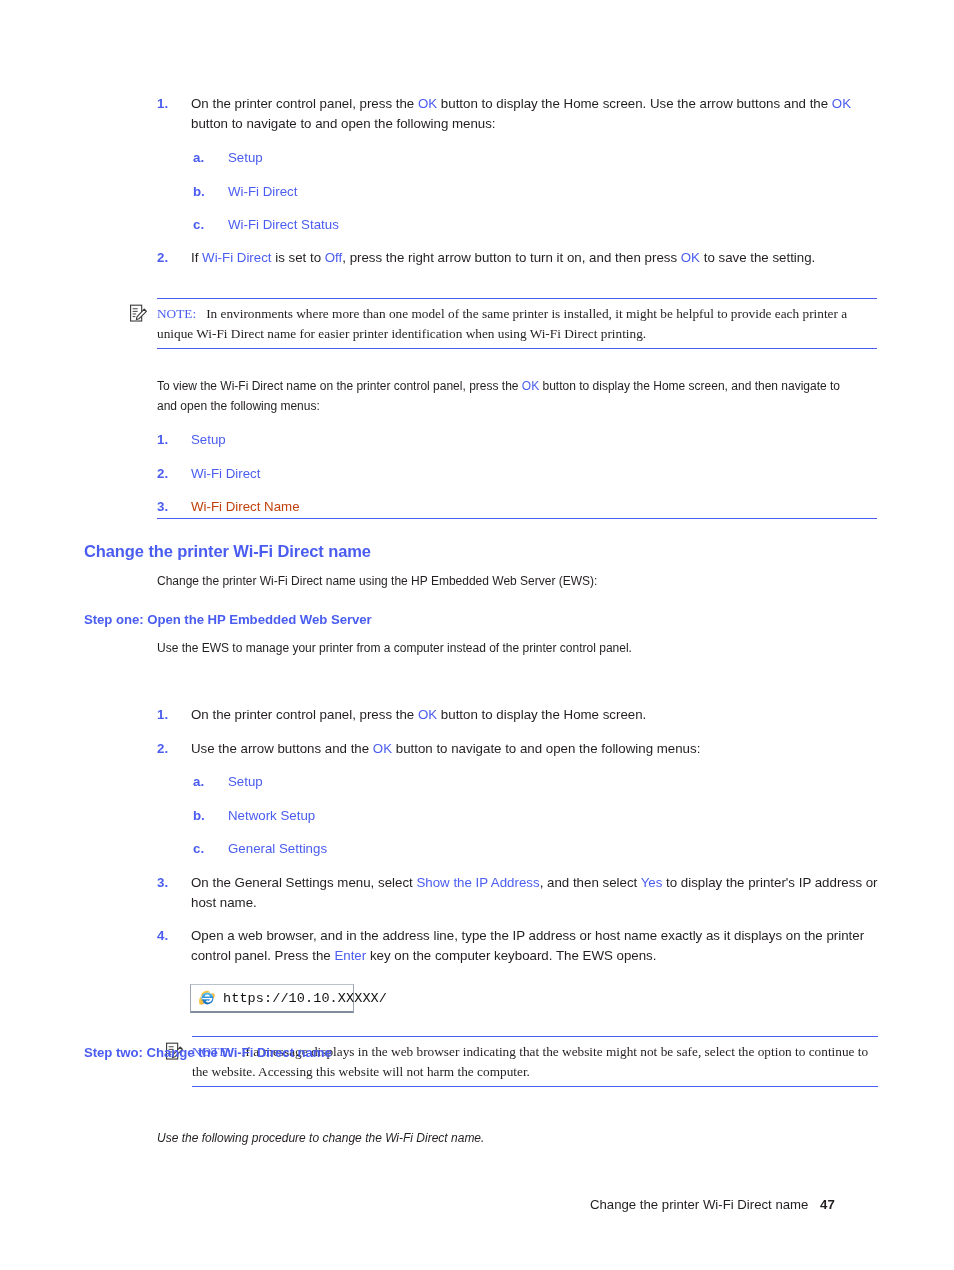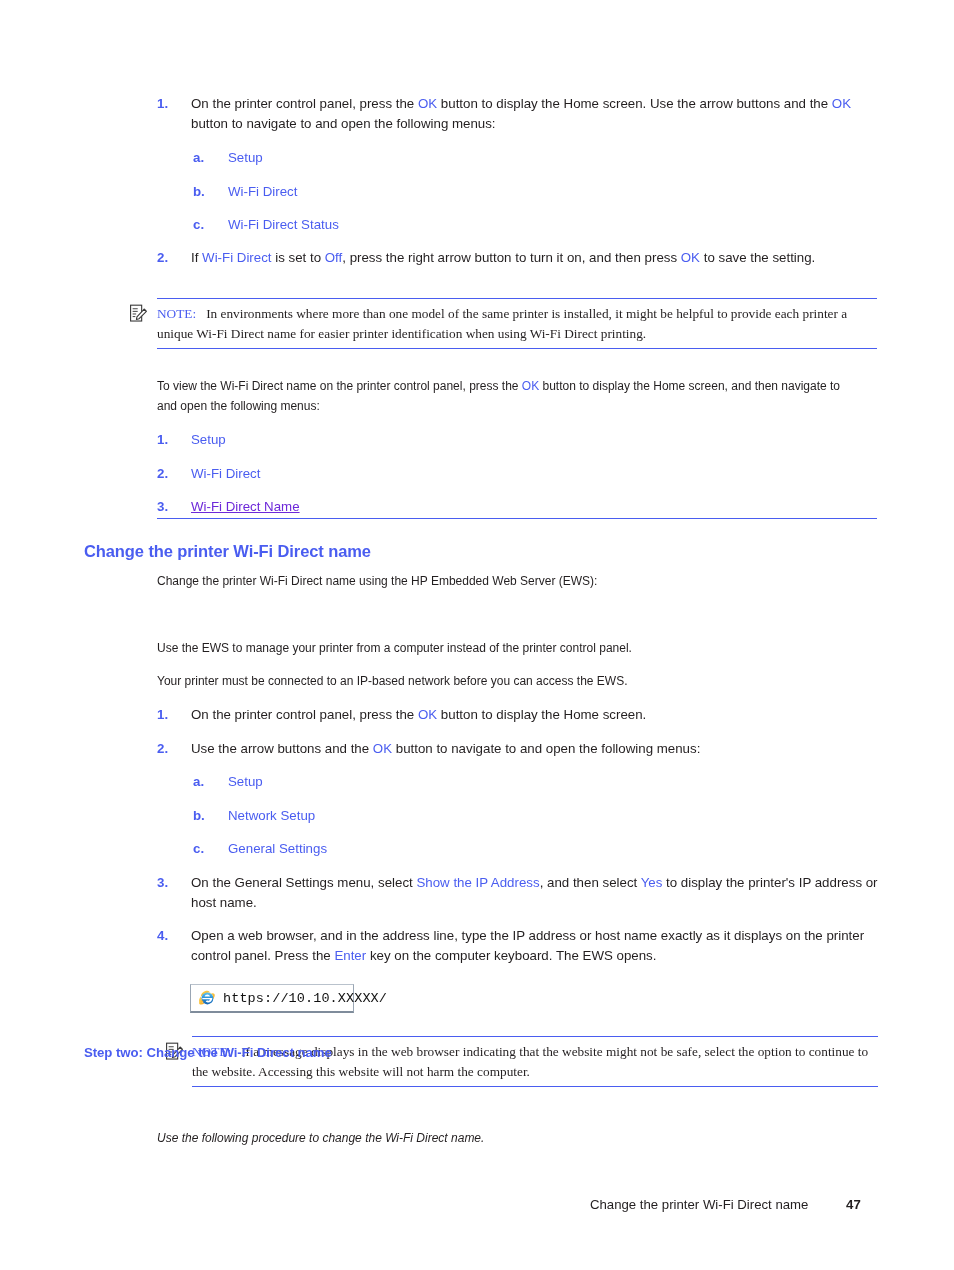--- a/index.html
+++ b/index.html
@@ -212,34 +212,34 @@
     <div class="li" style="margin-bottom:14px;">
       <div class="li-marker">1.</div>
       <div class="li-body" style="color:#4a5df0;">Setup</div>
     </div>
     <div class="li" style="margin-bottom:14px;">
       <div class="li-marker">2.</div>
       <div class="li-body" style="color:#4a5df0;">Wi-Fi Direct</div>
     </div>
     <div class="li">
       <div class="li-marker">3.</div>
-      <div class="li-body" style="color:#6d28d9;text-decoration:underline;">Wi-Fi Direct Name</div>
+      <div class="li-body" style="color:#c2410c;">Wi-Fi Direct Name</div>
     </div>
   </div>
 
   <div class="rule" style="left:157px; top:518px; width:720px;"></div>
 
   <div class="abs h1" style="left:84px; top:541px; width:700px;">Change the printer Wi-Fi Direct name</div>
 
   <div class="abs body-text" style="left:157px; top:572px; width:700px;">Change the printer Wi-Fi Direct name using the HP Embedded Web Server (EWS):</div>
 
+  <div class="abs h2" style="left:84px; top:611px; width:700px;">Step one: Open the HP Embedded Web Server</div>
 
   <div class="abs body-text" style="left:157px; top:639px; width:720px;">Use the EWS to manage your printer from a computer instead of the printer control panel.</div>
 
-  <div class="abs body-text" style="left:157px; top:672px; width:720px;">Your printer must be connected to an IP-based network before you can access the EWS.</div>
 
   <div class="abs olist lvl1" style="left:157px; top:705px; width:730px;">
     <div class="li">
       <div class="li-marker">1.</div>
       <div class="li-body" id="so-step1"><span>On the printer control panel, press the </span><span class="lnk">OK</span><span> button to display the Home screen.</span></div>
     </div>
   </div>
 
   <div class="abs olist lvl1" style="left:157px; top:739px; width:730px;">
     <div class="li">
@@ -317,16 +317,16 @@
     <path d="M10 16.2 L19.2 6.6 L22 9.2 L12.8 18.6 L9.4 19.6 Z" fill="#ffffff" stroke="#3a3a3a" stroke-width="1.4" stroke-linejoin="round"></path>
     <path d="M18.8 6.2 L21.6 8.9" stroke="#3a3a3a" stroke-width="1.3"></path>
   </svg>
 
   <div class="abs h2" style="left:84px; top:1044px; width:700px;">Step two: Change the Wi-Fi Direct name</div>
 
   <div class="abs body-text" style="left:157px; top:1129px; width:720px;font-style:italic;">Use the following procedure to change the Wi-Fi Direct name.</div>
 
   <div class="footer" style="left:590px; top:1196px; width:310px;">
     <span>Change the printer Wi-Fi Direct name</span>
-    <span class="pg" style="margin-left:34px;">47</span>
+    <span class="pg" style="margin-left:8px;">47</span>
   </div>
 
 </div>
 
 </body></html>

